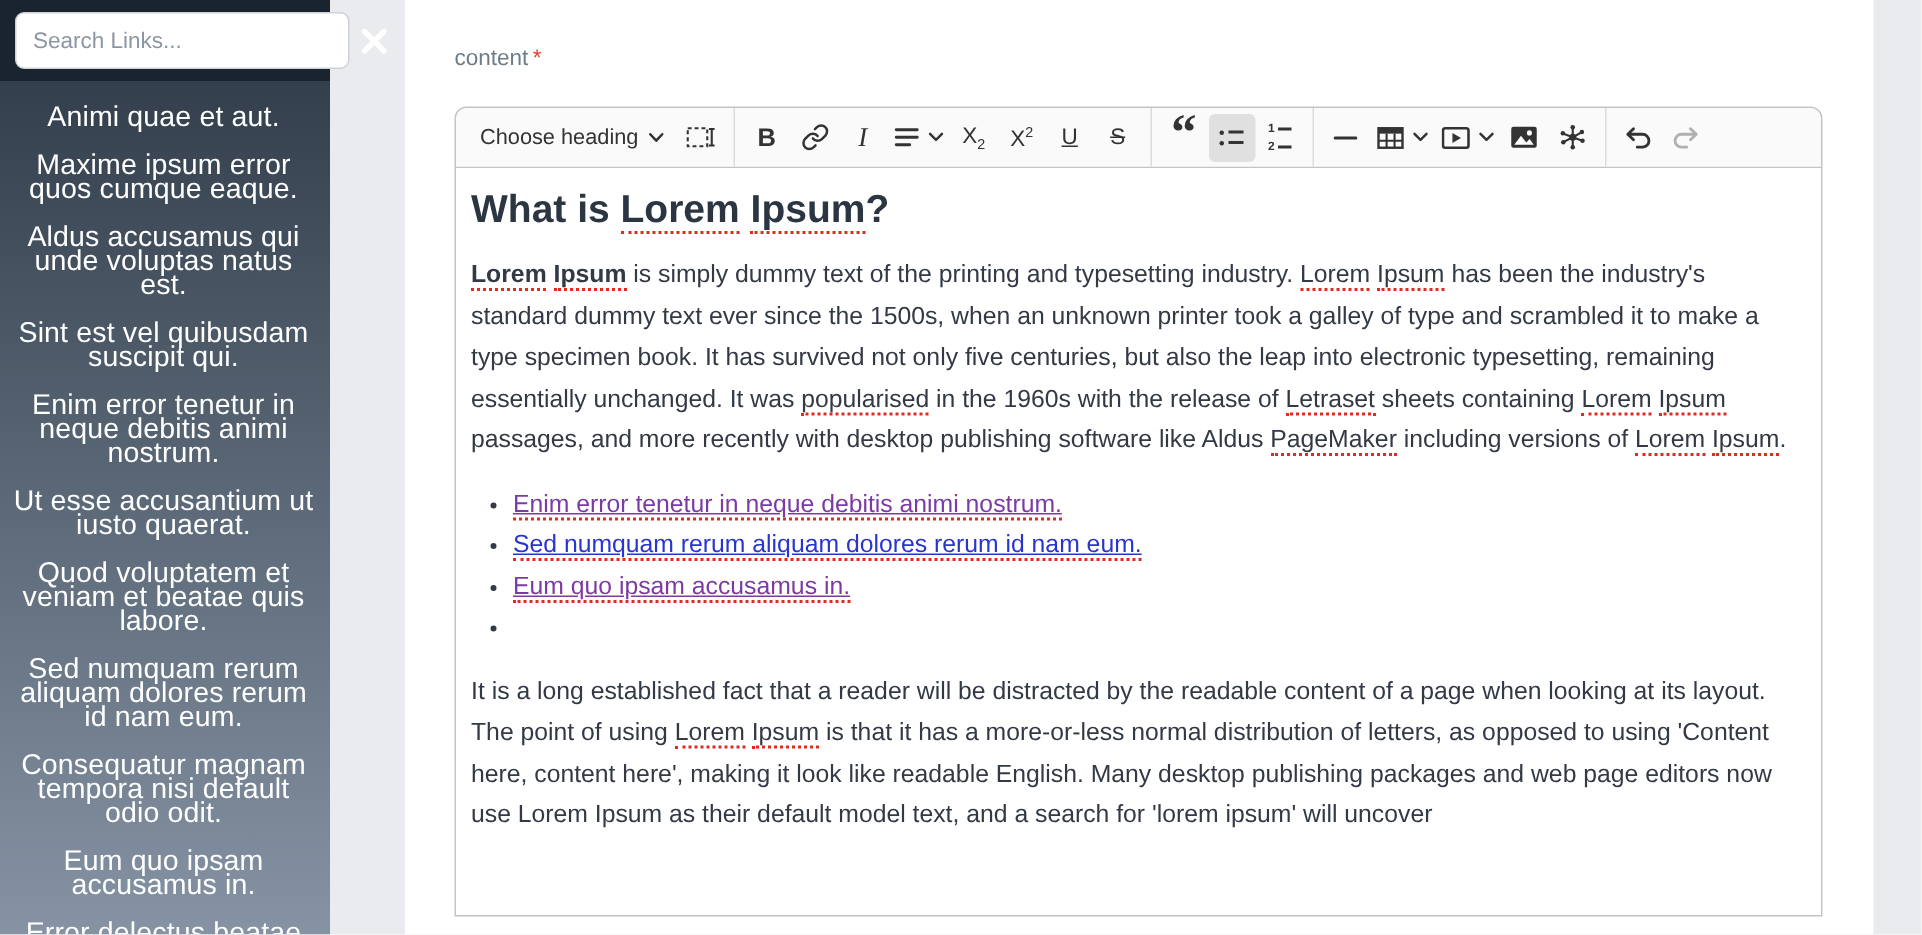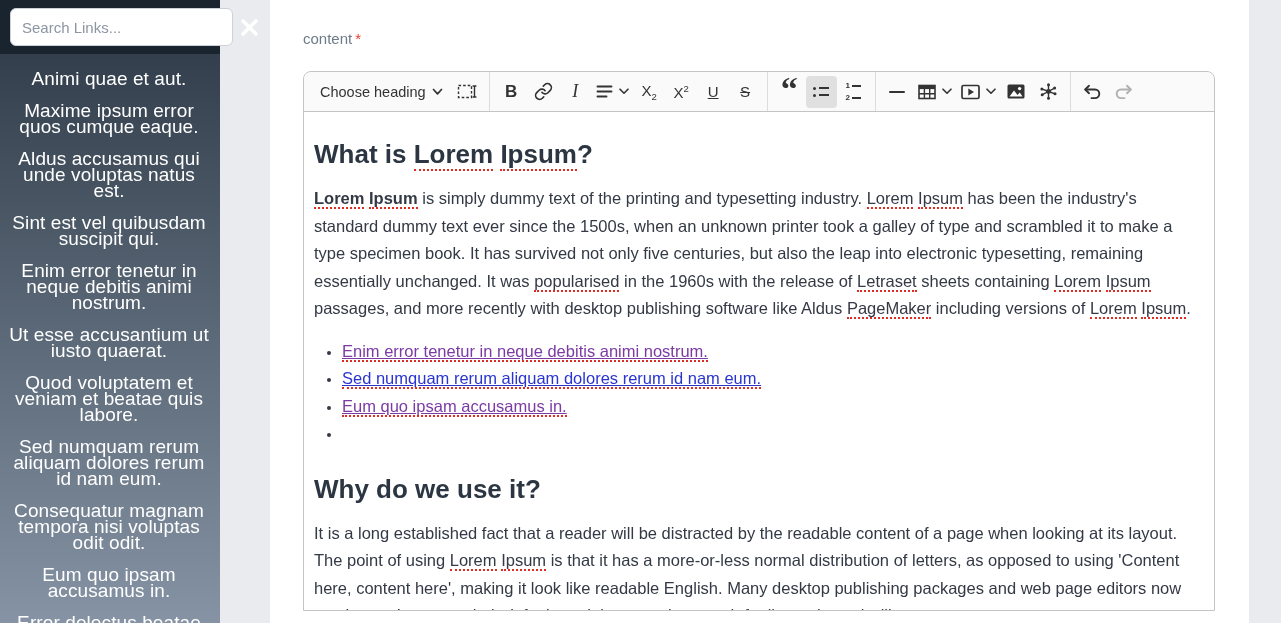--- a/index.html
+++ b/index.html
@@ -39,21 +39,21 @@
   .numlist { display:flex; flex-direction:column; gap:3px; }
   .numlist .row { display:flex; align-items:center; gap:2px; font-size:8px; font-weight:700; color:#333; }
   .numlist .row i { display:block; width:9px; height:2px; background:#333; }
   .bullist { display:flex; flex-direction:column; gap:4px; }
   .bullist .row { display:flex; align-items:center; gap:3px; }
   .bullist .row b { width:3px; height:3px; border-radius:50%; background:#333; }
   .bullist .row i { display:block; width:10px; height:2px; background:#333; }
 
   
   .ed-content { flex:1; padding:0 18px 0 10px; color:#333945; font-size:16.5px; line-height:27.5px; overflow:hidden; }
-  .ed-content h2 { font-size:26px; line-height:31px; color:#2b3642; font-weight:700; margin:27px 0 15px; }
+  .ed-content h2 { font-size:26px; line-height:31px; color:#2b3642; font-weight:700; margin:12px 0 15px; }
   .ed-content h2.second { margin-top:26px; }
   .ed-content p { margin:14px 0; }
   .ed-content ul { margin:15px 0; padding-left:28px; }
   .ed-content li { line-height:27.5px; }
   .ed-content li::marker { color:#333945; font-size:14px; }
   .ed-content li.empty { height:27.5px; }
   .sp { border-bottom:2px dotted #e02b20; }
   a.doc-link { text-decoration:underline; cursor:pointer; }
   a.doc-link.blue { color:#2a35d0; }
   a.doc-link.purple { color:#7b3aa4; }
@@ -76,21 +76,21 @@
   </div>
   <nav class="sb-list">
     <div class="sb-item">Animi quae et aut.</div>
     <div class="sb-item">Maxime ipsum error quos cumque eaque.</div>
     <div class="sb-item">Aldus accusamus qui unde voluptas natus est.</div>
     <div class="sb-item">Sint est vel quibusdam suscipit qui.</div>
     <div class="sb-item">Enim error tenetur in neque debitis animi nostrum.</div>
     <div class="sb-item">Ut esse accusantium ut iusto quaerat.</div>
     <div class="sb-item">Quod voluptatem et veniam et beatae quis labore.</div>
     <div class="sb-item">Sed numquam rerum aliquam dolores rerum id nam eum.</div>
-    <div class="sb-item">Consequatur magnam tempora nisi voluptas odit odit.</div>
+    <div class="sb-item">Consequatur magnam tempora nisi default odio odit.</div>
     <div class="sb-item">Eum quo ipsam accusamus in.</div>
     <div class="sb-item">Error delectus beatae maxime voluptas sit quod molestiae.</div>
     <div class="sb-item">Quis explicabo tempora alias</div>
   </nav>
 </aside>
 
 <main class="main">
   <div class="card">
     <div class="field-label"><span>content</span><span class="req">*</span></div>
 
@@ -272,19 +272,18 @@
 
         <p><b class="sp">Lorem</b><b> </b><b class="sp">Ipsum</b><span> is simply dummy text of the printing and typesetting industry. </span><span class="sp">Lorem</span><span> </span><span class="sp">Ipsum</span><span> has been the industry's standard dummy text ever since the 1500s, when an unknown printer took a galley of type and scrambled it to make a type specimen book. It has survived not only five centuries, but also the leap into electronic typesetting, remaining essentially unchanged. It was </span><span class="sp">popularised</span><span> in the 1960s with the release of </span><span class="sp">Letraset</span><span> sheets containing </span><span class="sp">Lorem</span><span> </span><span class="sp">Ipsum</span><span> passages, and more recently with desktop publishing software like Aldus </span><span class="sp">PageMaker</span><span> including versions of </span><span class="sp">Lorem</span><span> </span><span class="sp">Ipsum</span><span>.</span></p>
 
         <ul>
           <li><a class="doc-link purple"><span class="sp">Enim error tenetur in neque debitis animi nostrum.</span></a></li>
           <li><a class="doc-link blue"><span class="sp">Sed numquam rerum aliquam dolores rerum id nam eum.</span></a></li>
           <li><a class="doc-link purple"><span class="sp">Eum quo ipsam accusamus in.</span></a></li>
           <li class="empty"></li>
         </ul>
 
-        <h2 class="second">Why do we use it?</h2>
 
         <p><span>It is a long established fact that a reader will be distracted by the readable content of a page when looking at its layout. The point of using </span><span class="sp">Lorem</span><span> </span><span class="sp">Ipsum</span><span> is that it has a more-or-less normal distribution of letters, as opposed to using 'Content here, content here', making it look like readable English. Many desktop publishing packages and web page editors now use Lorem Ipsum as their default model text, and a search for 'lorem ipsum' will uncover</span></p>
       </div>
     </div>
   </div>
 </main>
 
 </body></html>

